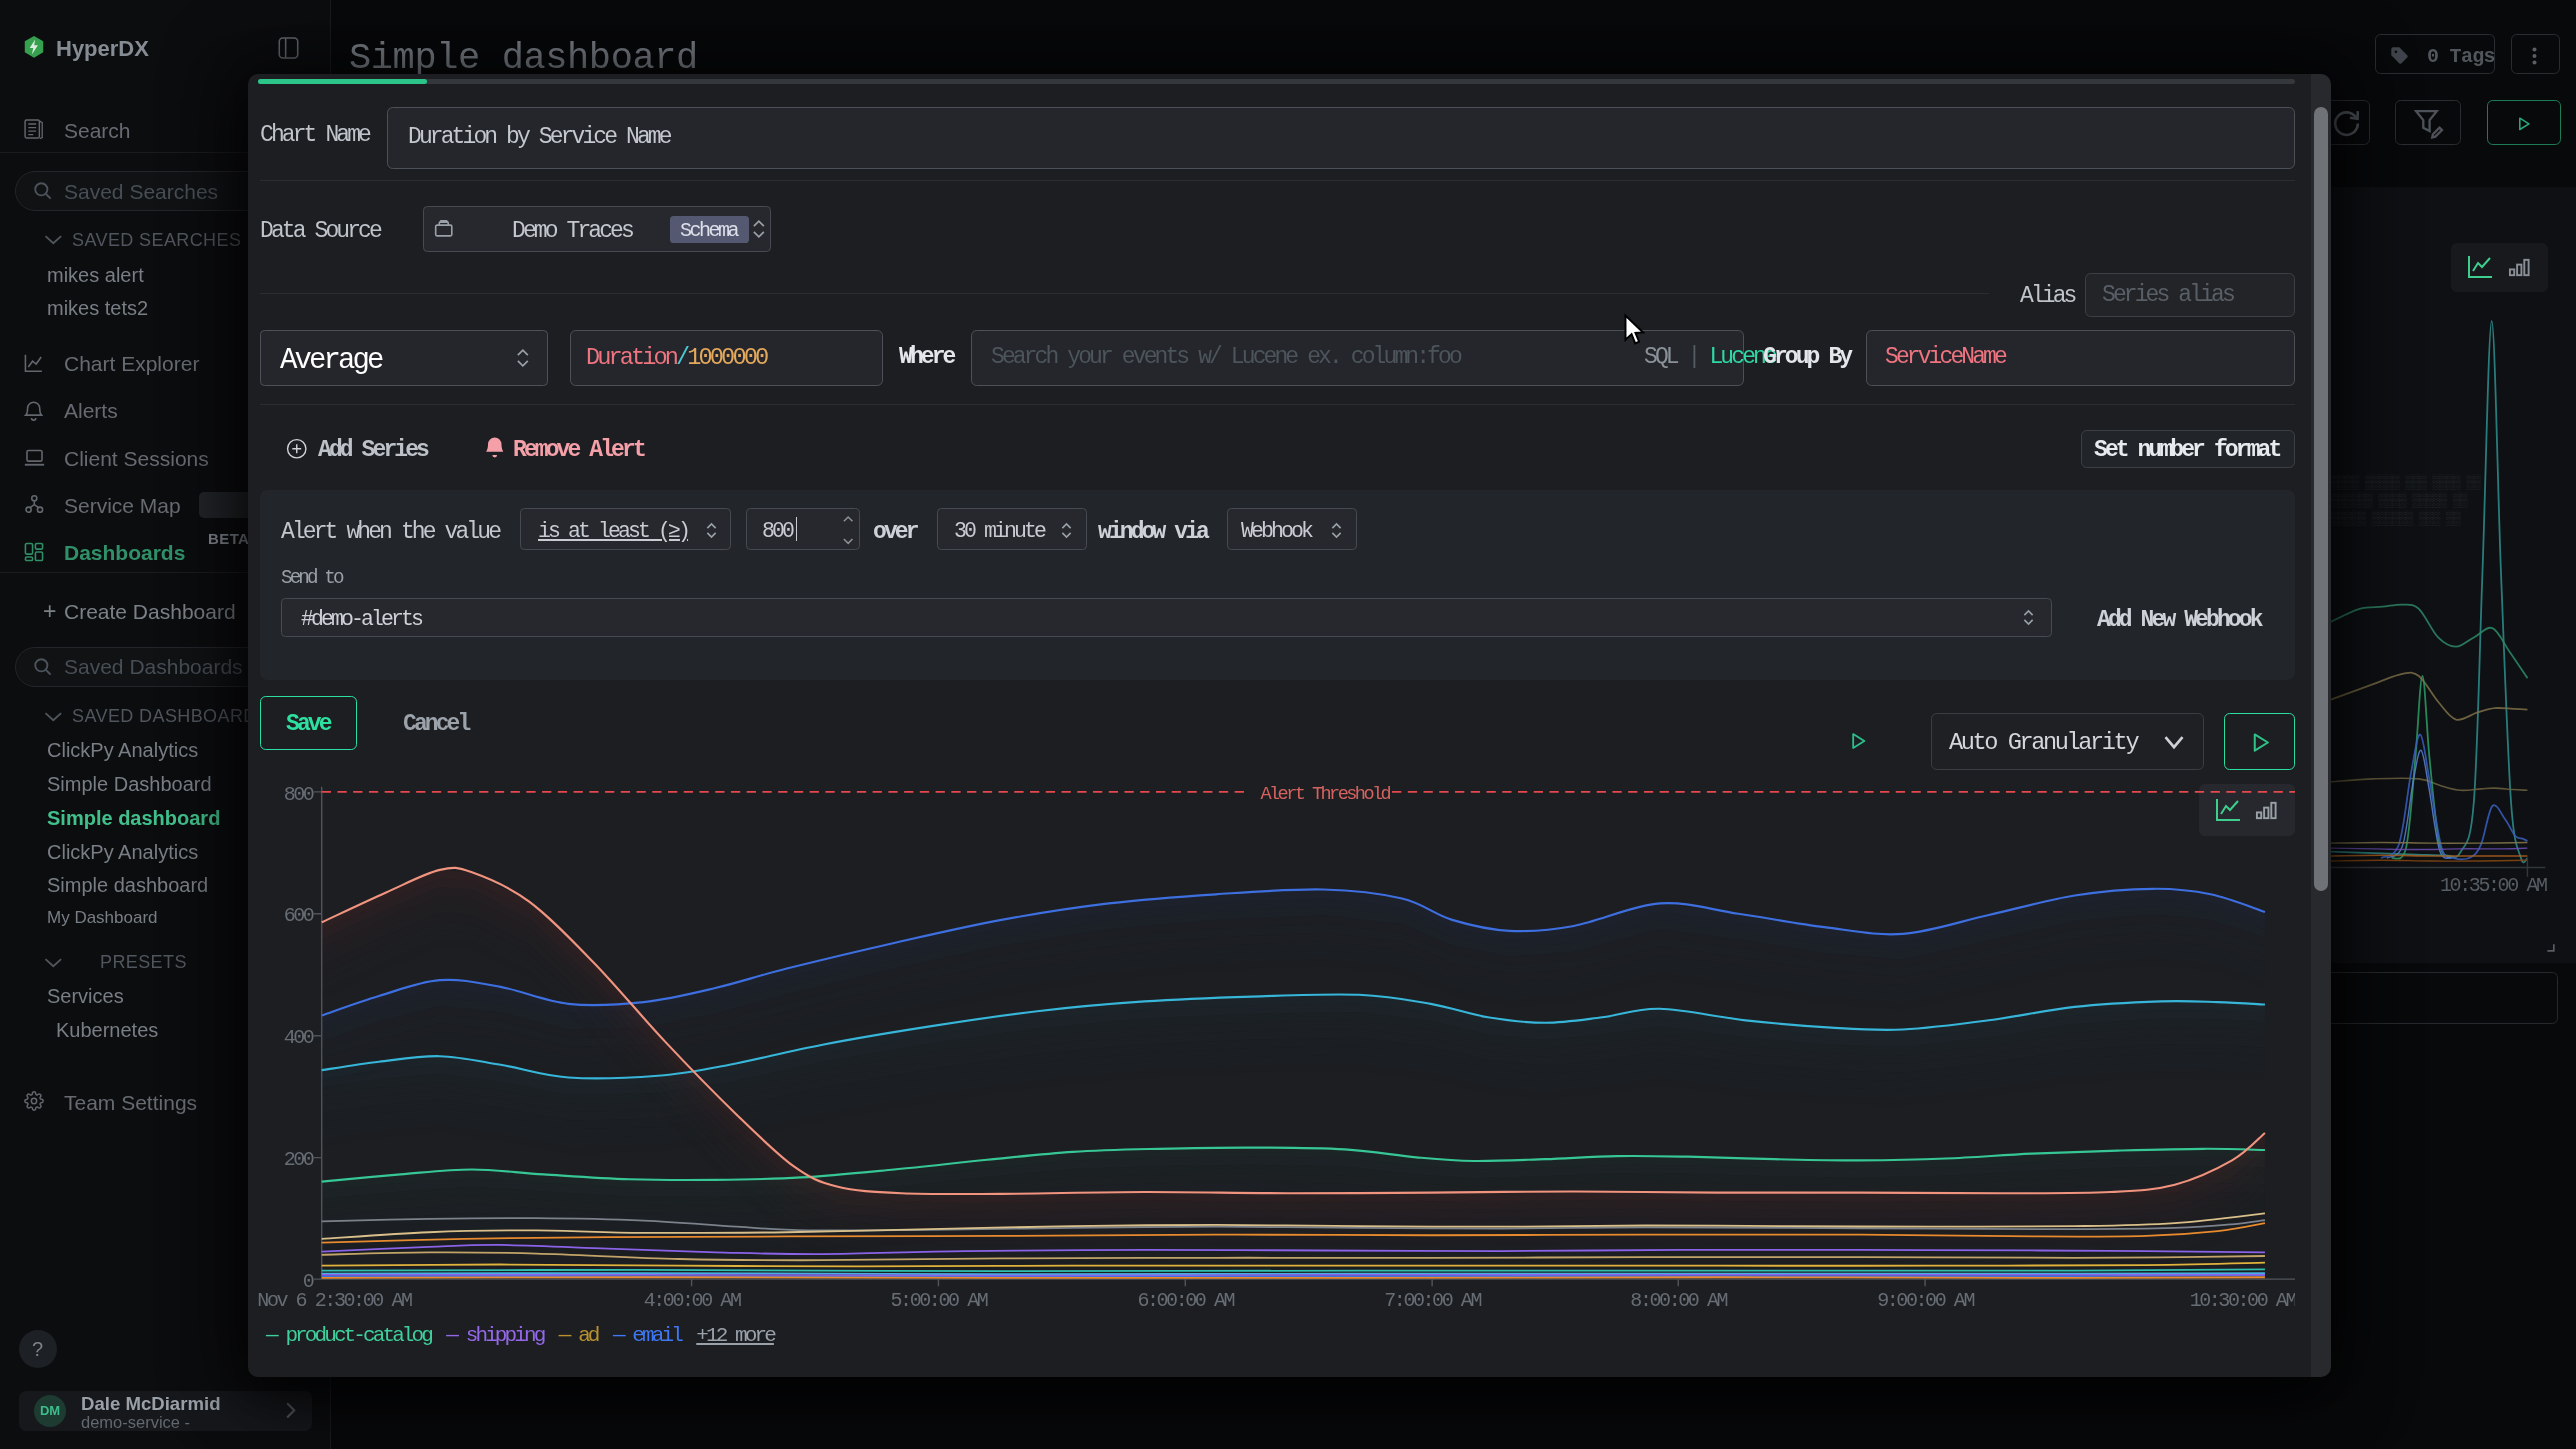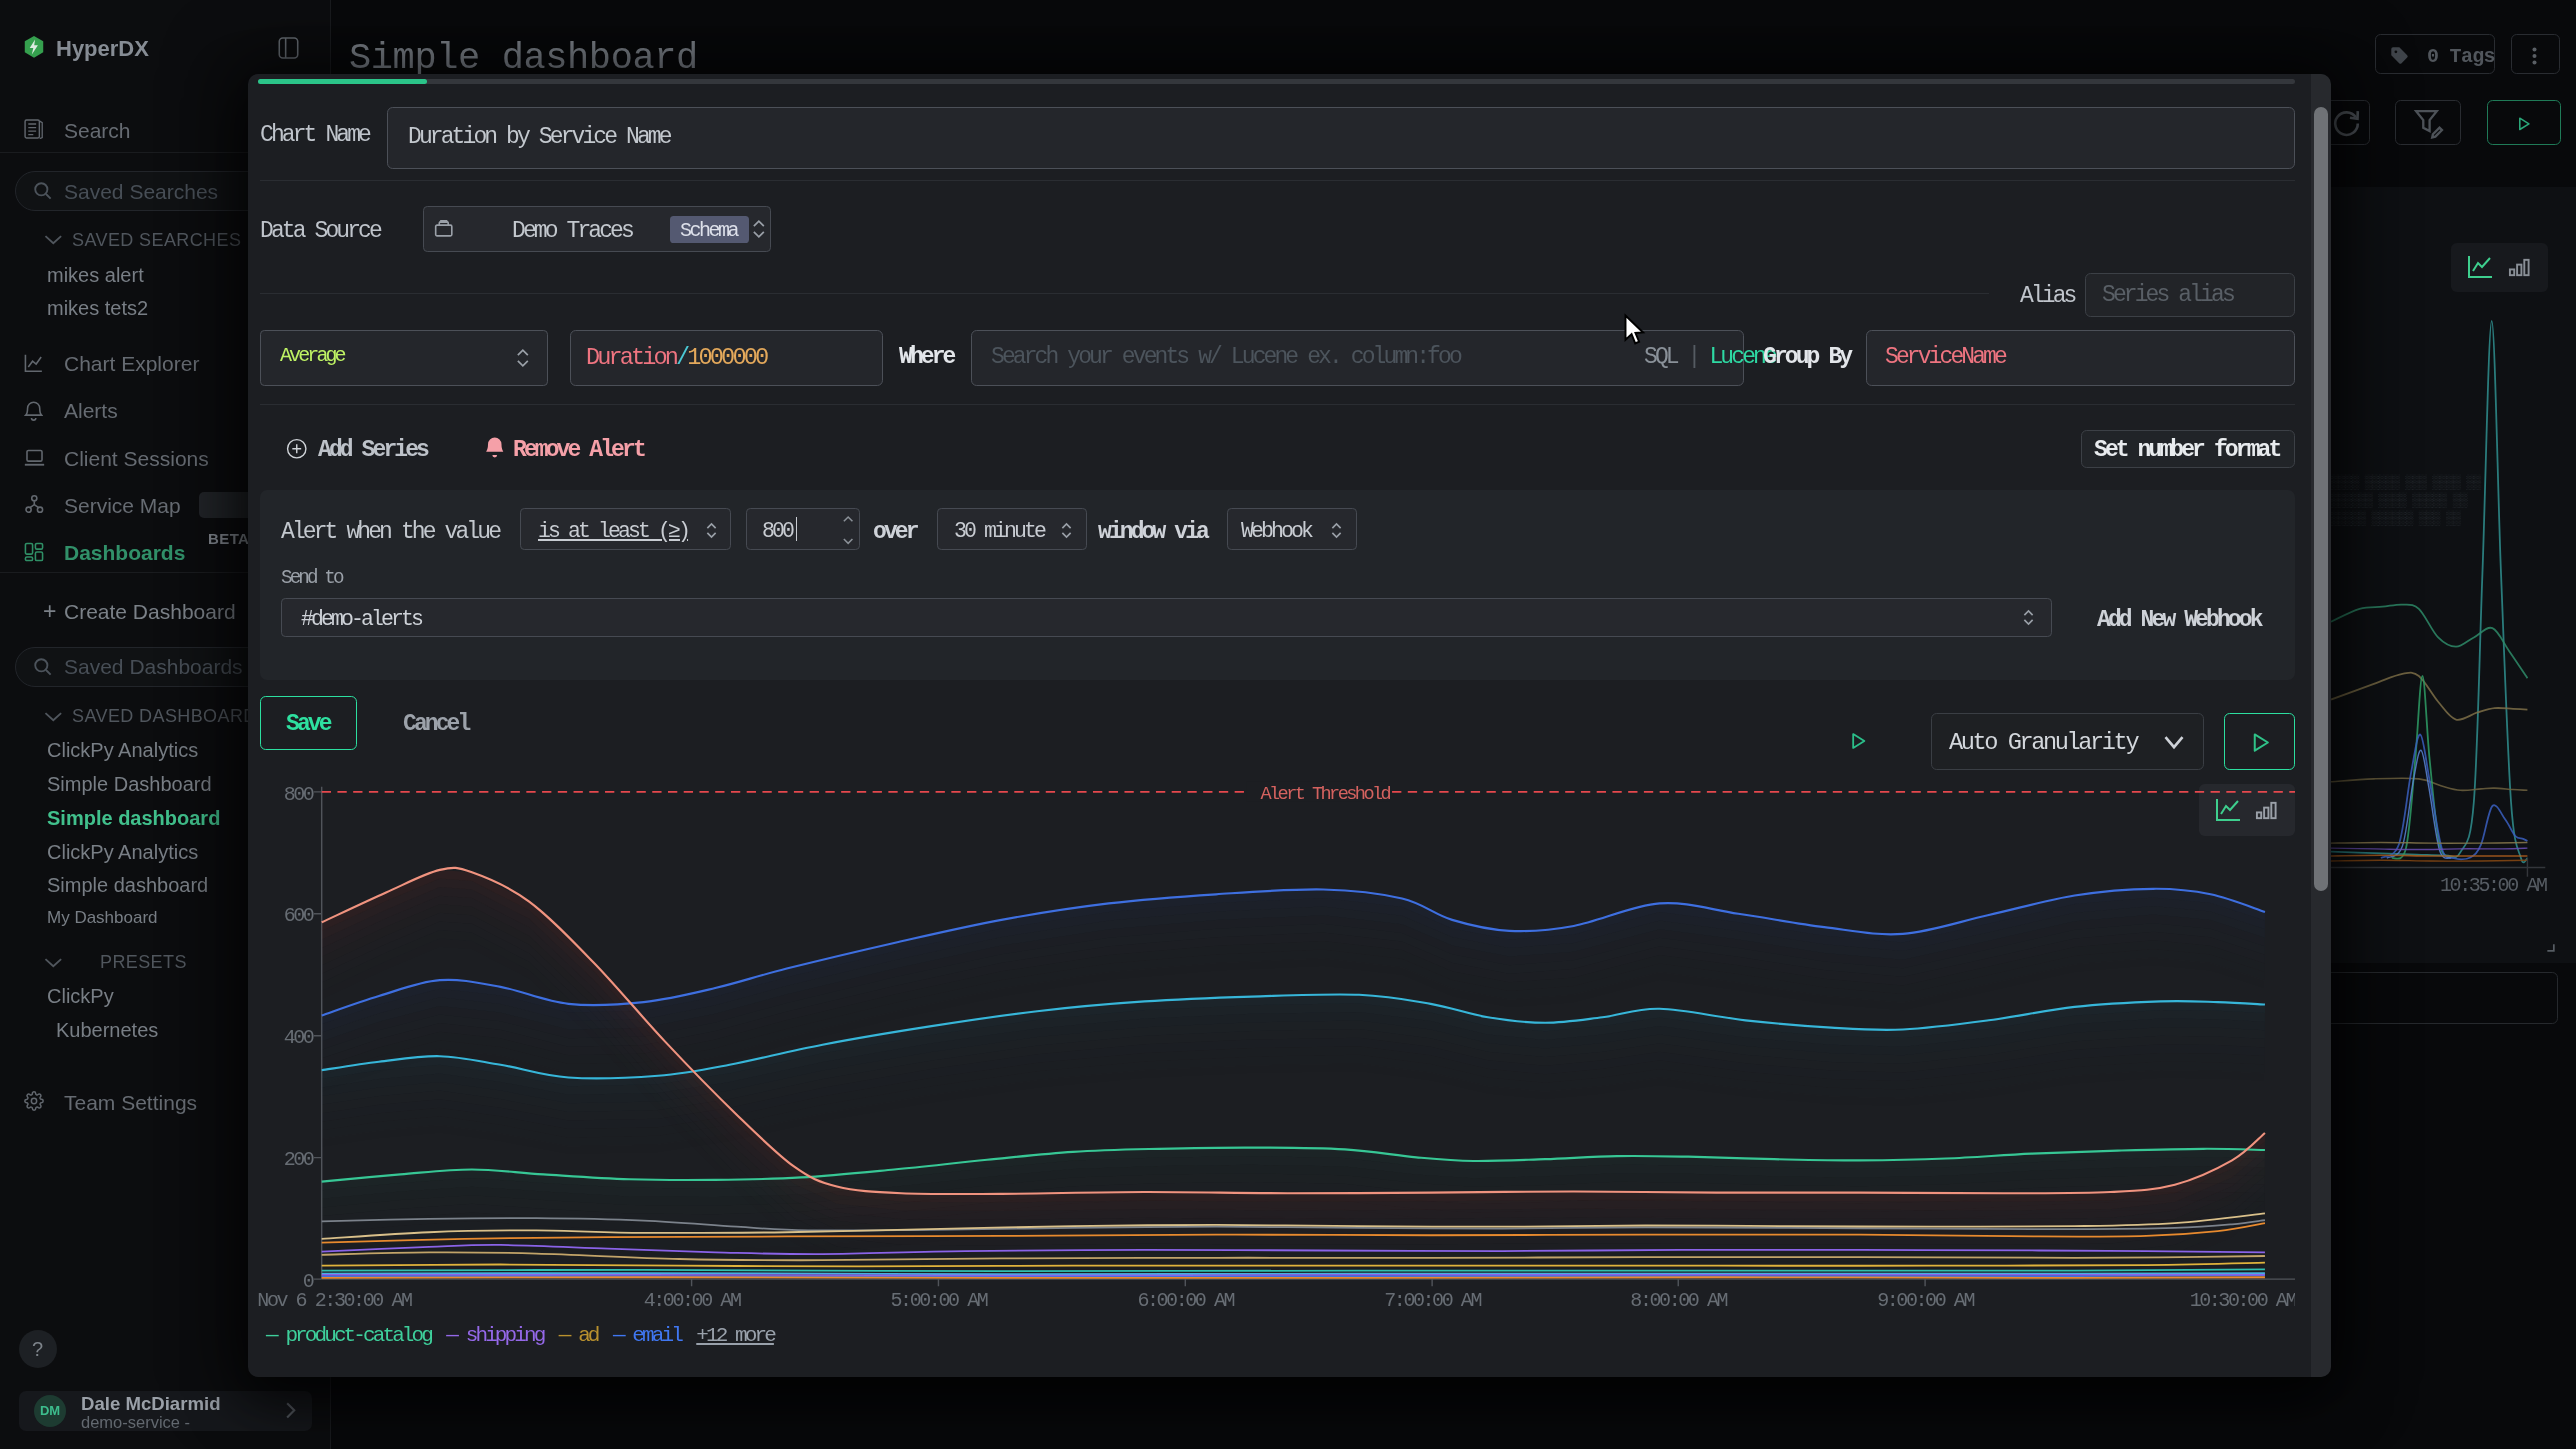--- a/index.html
+++ b/index.html
@@ -106,21 +106,21 @@
 <div class="abs" style="left:47px;top:773px;font-size:20px;color:#787e85;">Simple Dashboard</div>
 <div class="abs" style="left:47px;top:807px;font-size:20px;font-weight:bold;color:#41c08c;">Simple dashboard</div>
 <div class="abs" style="left:47px;top:841px;font-size:20px;color:#787e85;">ClickPy Analytics</div>
 <div class="abs" style="left:47px;top:874px;font-size:20px;color:#787e85;">Simple dashboard</div>
 <div class="abs" style="left:47px;top:908px;font-size:17px;color:#787e85;">My Dashboard</div>
 
 <svg class="abs" style="left:44px;top:957px;" width="18.6" height="11.4" viewBox="0 0 26 16" fill="none" stroke="#50565d" stroke-width="2.6">
       <path d="M2 3 L13 13 L24 3"></path>
     </svg>
 <div class="abs" style="left:72px;top:952px;font-size:18px;color:#50565d;letter-spacing:0.4px;margin-left:28px;">PRESETS</div>
-<div class="abs" style="left:47px;top:985px;font-size:20px;color:#787e85;">ClickPy</div>
+<div class="abs" style="left:47px;top:985px;font-size:20px;color:#787e85;">Services</div>
 <div class="abs" style="left:47px;top:1019px;font-size:20px;color:#787e85;margin-left:9px;">Kubernetes</div>
 
 <svg class="abs" style="left:24px;top:1091px;" width="20" height="20" viewBox="0 0 24 24" fill="none" stroke="#62676e" stroke-width="1.8">
   <circle cx="12" cy="12" r="3.2"></circle>
   <path d="M19.4 15a1.65 1.65 0 0 0 .33 1.82l.06.06a2 2 0 1 1-2.83 2.83l-.06-.06a1.65 1.65 0 0 0-1.82-.33 1.65 1.65 0 0 0-1 1.51V21a2 2 0 1 1-4 0v-.09A1.65 1.65 0 0 0 9 19.4a1.65 1.65 0 0 0-1.82.33l-.06.06a2 2 0 1 1-2.83-2.83l.06-.06a1.65 1.65 0 0 0 .33-1.82 1.65 1.65 0 0 0-1.51-1H3a2 2 0 1 1 0-4h.09A1.65 1.65 0 0 0 4.6 9a1.65 1.65 0 0 0-.33-1.82l-.06-.06a2 2 0 1 1 2.83-2.83l.06.06a1.65 1.65 0 0 0 1.82.33H9a1.65 1.65 0 0 0 1-1.51V3a2 2 0 1 1 4 0v.09a1.65 1.65 0 0 0 1 1.51 1.65 1.65 0 0 0 1.82-.33l.06-.06a2 2 0 1 1 2.83 2.83l-.06.06a1.65 1.65 0 0 0-.33 1.82V9a1.65 1.65 0 0 0 1.51 1H21a2 2 0 1 1 0 4h-.09a1.65 1.65 0 0 0-1.51 1z"></path>
 </svg>
 <div class="abs" style="left:64px;top:1091px;font-size:21px;color:#666b72;">Team Settings</div>
 
 <div class="abs" style="left:18.6px;top:1330px;width:38px;height:38px;border-radius:50%;background:#1d2024;"></div>
 <div class="abs" style="left:18.6px;top:1330px;width:38px;height:38px;text-align:center;line-height:38px;font-size:20px;color:#7d838a;">?</div>
@@ -225,21 +225,21 @@
 <svg class="abs" style="left:751px;top:219px;" width="15.7" height="20" viewBox="0 0 22 28" fill="none" stroke="#9aa0a8" stroke-width="2.4">
       <path d="M4 10 L11 3 L18 10 M4 18 L11 25 L18 18"></path>
     </svg>
 
 <div class="abs" style="left:260px;top:293px;width:1729px;height:1.4px;background:#2a2d32;"></div>
 <div class="abs lbl" style="left:2020px;top:283px;">Alias</div>
 <div class="abs" style="left:2085px;top:273px;width:210px;height:44px;background:#222428;border:1.4px solid #3c4046;border-radius:5.7px;"></div>
 <div class="abs mono" style="left:2102px;top:282px;font-size:23px;color:#595f66;">Series alias</div>
 
 <div class="abs sel" style="left:260px;top:330px;width:288px;height:56px;background:#24262b;border-color:#4c5058;"></div>
-<div class="abs mono" style="left:280px;top:344px;font-size:20px;color:#bef264;">Average</div>
+<div class="abs mono" style="left:280px;top:344px;font-size:29px;color:#ffffff;">Average</div>
 <svg class="abs" style="left:515px;top:348px;" width="15.7" height="20" viewBox="0 0 22 28" fill="none" stroke="#9aa0a8" stroke-width="2.4">
       <path d="M4 10 L11 3 L18 10 M4 18 L11 25 L18 18"></path>
     </svg>
 
 <div class="abs inp" style="left:570px;top:330px;width:313px;height:56px;"></div>
 <div class="abs mono" style="left:586px;top:344px;font-size:23.6px;"><span style="color:#ee7480;">Duration</span><span style="color:#4bc8d4;">/</span><span style="color:#e3a85b;">1000000</span></div>
 
 <div class="abs blbl" style="left:899px;top:344px;color:#e3e6ea;">Where</div>
 
 <div class="abs inp" style="left:971px;top:330px;width:773px;height:56px;"></div>

